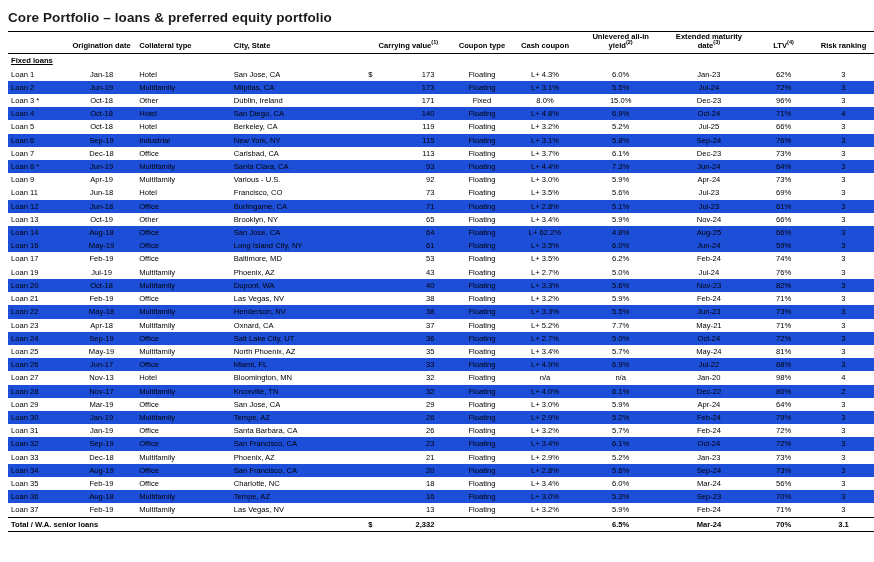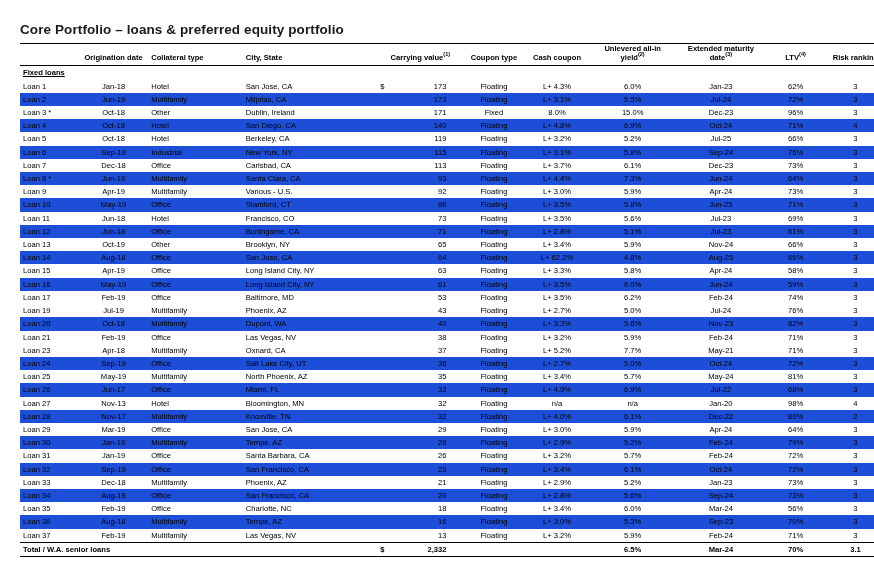--- a/index.html
+++ b/index.html
@@ -11,21 +11,21 @@
     width: 874px;
     height: 562px;
     font-family: "Liberation Sans", sans-serif;
     color: #000000;
     overflow: hidden;
   }
   .page {
     position: relative;
     width: 874px;
     height: 562px;
-    padding: 16px;
+    padding: 4px;
     box-sizing: border-box;
   }
   .title {
     font-size: 13.5px;
     font-weight: bold;
     color: #1a1a1a;
     padding: 6px 0 6px 4px;
     letter-spacing: 0.1px;
   }
   table.portfolio {
@@ -322,38 +322,20 @@
               <span>92</span>
             </span>
           </td>
           <td class="c-center">Floating</td>
           <td class="c-center">L+ 3.0%</td>
           <td class="c-center">5.9%</td>
           <td class="c-center">Apr-24</td>
           <td class="c-center">73%</td>
           <td class="c-center">3</td>
         </tr>
-        <tr class="data-row shade">
-          <td class="c-left">Loan 10</td>
-          <td class="c-center">May-19</td>
-          <td class="c-left">Office</td>
-          <td class="c-left">Stamford, CT</td>
-          <td class="c-right">
-            <span class="val-wrap">
-              <span class="cur-sym"></span>
-              <span>86</span>
-            </span>
-          </td>
-          <td class="c-center">Floating</td>
-          <td class="c-center">L+ 3.5%</td>
-          <td class="c-center">5.8%</td>
-          <td class="c-center">Jun-25</td>
-          <td class="c-center">71%</td>
-          <td class="c-center">3</td>
-        </tr>
         <tr class="data-row">
           <td class="c-left">Loan 11</td>
           <td class="c-center">Jun-18</td>
           <td class="c-left">Hotel</td>
           <td class="c-left">Francisco, CO</td>
           <td class="c-right">
             <span class="val-wrap">
               <span class="cur-sym"></span>
               <span>73</span>
             </span>
@@ -412,38 +394,20 @@
               <span>64</span>
             </span>
           </td>
           <td class="c-center">Floating</td>
           <td class="c-center">L+ 62.2%</td>
           <td class="c-center">4.8%</td>
           <td class="c-center">Aug-25</td>
           <td class="c-center">66%</td>
           <td class="c-center">3</td>
         </tr>
-        <tr class="data-row">
-          <td class="c-left">Loan 15</td>
-          <td class="c-center">Apr-19</td>
-          <td class="c-left">Office</td>
-          <td class="c-left">Long Island City, NY</td>
-          <td class="c-right">
-            <span class="val-wrap">
-              <span class="cur-sym"></span>
-              <span>63</span>
-            </span>
-          </td>
-          <td class="c-center">Floating</td>
-          <td class="c-center">L+ 3.3%</td>
-          <td class="c-center">5.8%</td>
-          <td class="c-center">Apr-24</td>
-          <td class="c-center">58%</td>
-          <td class="c-center">3</td>
-        </tr>
         <tr class="data-row shade">
           <td class="c-left">Loan 16</td>
           <td class="c-center">May-19</td>
           <td class="c-left">Office</td>
           <td class="c-left">Long Island City, NY</td>
           <td class="c-right">
             <span class="val-wrap">
               <span class="cur-sym"></span>
               <span>61</span>
             </span>
@@ -518,20 +482,38 @@
             <span class="val-wrap">
               <span class="cur-sym"></span>
               <span>38</span>
             </span>
           </td>
           <td class="c-center">Floating</td>
           <td class="c-center">L+ 3.2%</td>
           <td class="c-center">5.9%</td>
           <td class="c-center">Feb-24</td>
           <td class="c-center">71%</td>
+          <td class="c-center">3</td>
+        </tr>
+        <tr class="data-row shade">
+          <td class="c-left">Loan 22</td>
+          <td class="c-center">May-18</td>
+          <td class="c-left">Multifamily</td>
+          <td class="c-left">Henderson, NV</td>
+          <td class="c-right">
+            <span class="val-wrap">
+              <span class="cur-sym"></span>
+              <span>38</span>
+            </span>
+          </td>
+          <td class="c-center">Floating</td>
+          <td class="c-center">L+ 3.3%</td>
+          <td class="c-center">5.5%</td>
+          <td class="c-center">Jun-23</td>
+          <td class="c-center">73%</td>
           <td class="c-center">3</td>
         </tr>
         <tr class="data-row">
           <td class="c-left">Loan 23</td>
           <td class="c-center">Apr-18</td>
           <td class="c-left">Multifamily</td>
           <td class="c-left">Oxnard, CA</td>
           <td class="c-right">
             <span class="val-wrap">
               <span class="cur-sym"></span>

